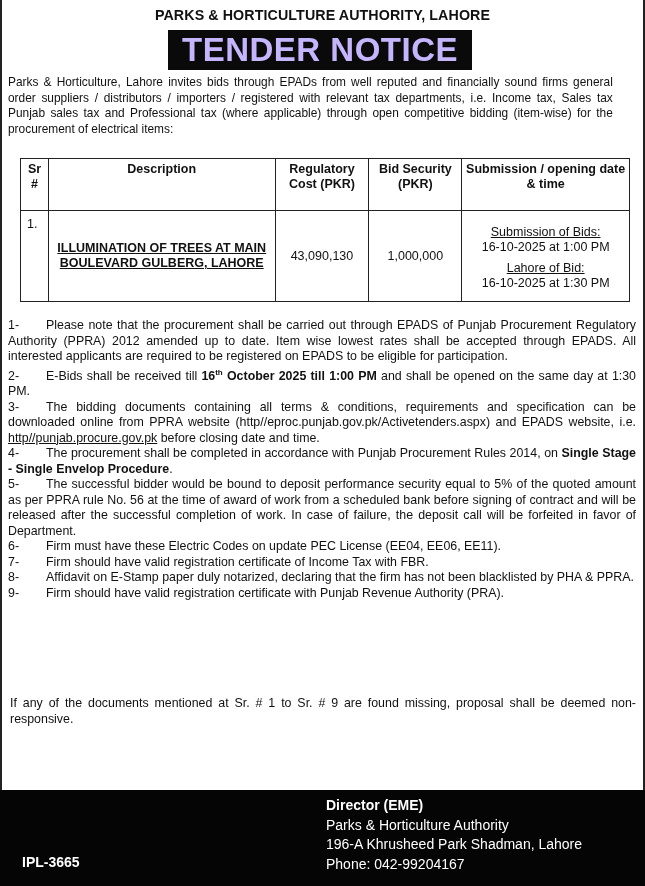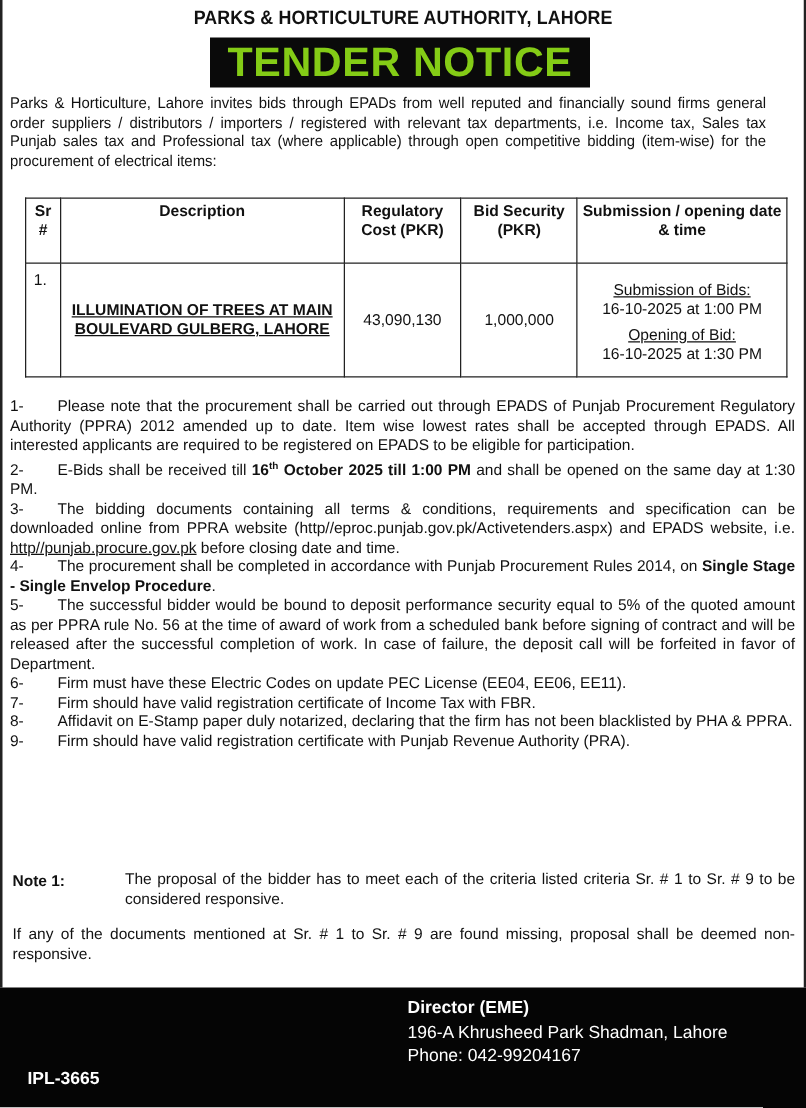--- a/index.html
+++ b/index.html
@@ -9,21 +9,21 @@
       position: absolute; left: 0; top: 0; width: 645px; height: 790px;
       border-left: 2px solid #222; border-right: 2px solid #222;
     }
     .authority {
       position: absolute; left: 0; top: 6px; width: 645px; text-align: center;
       font-weight: bold; font-size: 15.5px; letter-spacing: 0.1px;
       transform: scaleX(0.92);
     }
     .title-box {
       position: absolute; left: 168px; top: 30px; width: 304px; height: 40px;
-      background: #0a0a0a; color: #84cc16; text-align: center;
+      background: #0a0a0a; color: #c4b5fd; text-align: center;
       font-weight: bold; font-size: 33px; line-height: 40px; letter-spacing: 0.5px;
     }
     .intro {
       position: absolute; left: 8px; top: 75px; width: 630px;
       font-size: 12.4px; line-height: 15.5px; text-align: justify;
       transform: scaleX(0.96); transform-origin: left top;
     }
     table.tender {
       position: absolute; left: 20px; top: 158px; width: 610px; height: 140px;
       border-collapse: collapse; font-size: 12.5px;
@@ -89,21 +89,21 @@
   </thead>
   <tbody>
     <tr>
       <td class="sr-cell">1.</td>
       <td class="desc-cell">ILLUMINATION OF TREES AT MAIN BOULEVARD GULBERG, LAHORE</td>
       <td class="num-cell">43,090,130</td>
       <td class="num-cell">1,000,000</td>
       <td class="date-cell">
         <span class="date-label">Submission of Bids:</span>
         <span class="date-value">16-10-2025 at 1:00 PM</span>
-        <span class="date-label">Opening of Bid:</span>
+        <span class="date-label">Lahore of Bid:</span>
         <span class="date-value">16-10-2025 at 1:30 PM</span>
       </td>
     </tr>
   </tbody>
 </table>
 
 <div class="conditions">
   <p class="cond">
     <span class="cond-num">1-</span><span>Please note that the procurement shall be carried out through EPADS of Punjab Procurement Regulatory Authority (PPRA) 2012 amended up to date. Item wise lowest rates shall be accepted through EPADS. All interested applicants are required to be registered on EPADS to be eligible for participation.</span>
   </p>
@@ -128,28 +128,25 @@
   <p class="cond">
     <span class="cond-num">8-</span><span>Affidavit on E-Stamp paper duly notarized, declaring that the firm has not been blacklisted by PHA &amp; PPRA.</span>
   </p>
   <p class="cond">
     <span class="cond-num">9-</span><span>Firm should have valid registration certificate with Punjab Revenue Authority (PRA).</span>
   </p>
 </div>
 
 <div class="notes">
   <div class="note">
-    <span class="note-label">Note 1:</span>
-    <span class="note-text">The proposal of the bidder has to meet each of the criteria listed criteria Sr. # 1 to Sr. # 9 to be considered responsive.</span>
-  </div>
-  <div class="note">
     <span class="note-text">If any of the documents mentioned at Sr. # 1 to Sr. # 9 are found missing, proposal shall be deemed non-responsive.</span>
   </div>
 </div>
 
 <div class="footer">
   <div class="ipl">IPL-3665</div>
   <div class="signature">
     <div class="sig-title">Director (EME)</div>
+    <div>Parks &amp; Horticulture Authority</div>
     <div>196-A Khrusheed Park Shadman, Lahore</div>
     <div>Phone: 042-99204167</div>
   </div>
 </div>
 
 </body></html>

